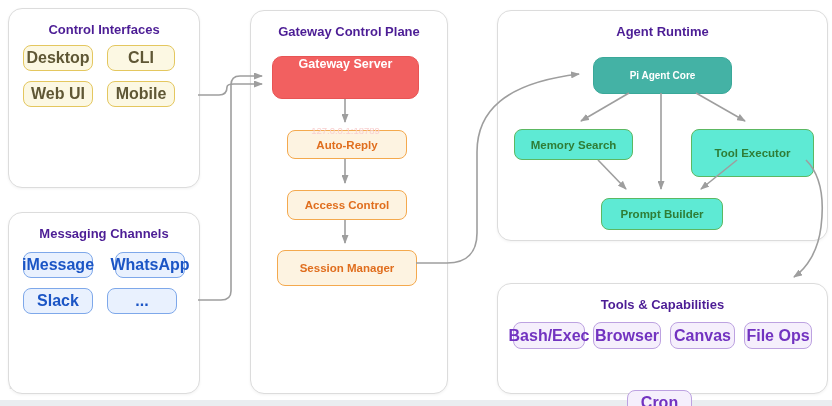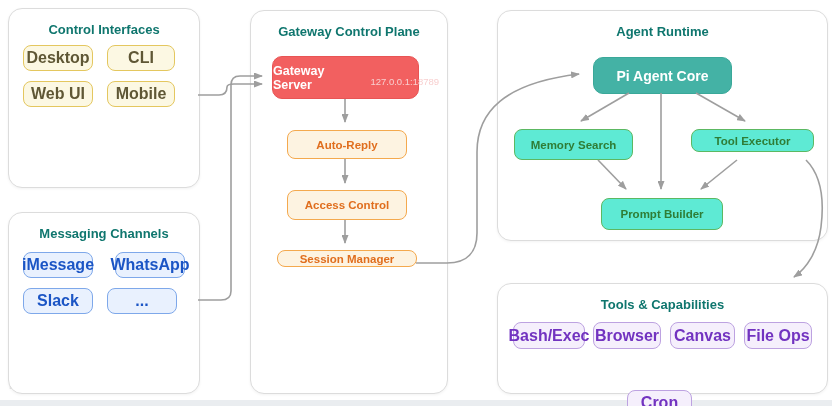--- a/index.html
+++ b/index.html
@@ -7,43 +7,43 @@
     position:relative;width:832px;height:406px;background:#ffffff;
     font-family:"Liberation Sans", sans-serif;overflow:hidden;
   }
   .connectors{position:absolute;left:0;top:0;width:832px;height:406px;pointer-events:none;z-index:5;}
   .panel{
     position:absolute;background:#ffffff;border:1.5px solid #dcdcdc;border-radius:14px;
     box-shadow:0 1px 3px rgba(0,0,0,0.05);z-index:1;
   }
   .panel-title{
     position:absolute;left:0;right:0;top:13px;text-align:center;
-    font-size:13px;font-weight:700;color:#0f766e;
+    font-size:13px;font-weight:700;color:#4c1d95;
   }
   .chip{
     position:absolute;display:flex;align-items:center;justify-content:center;
     border-radius:8px;border:1.5px solid;font-size:16px;font-weight:700;
     box-sizing:border-box;white-space:nowrap;
   }
   .chip.yellow{background:#fcf8e3;border-color:#e4c75f;color:#5f5735;}
   .chip.blue{background:#e9f1fe;border-color:#7ea8ea;color:#1b55c5;}
   .chip.orange{background:#fdf3e1;border-color:#f4a94e;color:#e06e1e;font-size:11.5px;}
   .chip.green{background:#5eead4;border-color:#5cb862;color:#2f7d36;font-size:11.5px;}
   .chip.purple{background:#f5effc;border-color:#bda2e1;color:#7233c0;}
   .node-red{
     position:absolute;border-radius:10px;background:#f26060;border:1.5px solid #e85454;
-    display:flex;flex-direction:row;align-items:center;justify-content:space-between;
+    display:flex;flex-direction:column;align-items:center;justify-content:space-between;
     box-sizing:border-box;z-index:2;gap:46px;
   }
   .node-red .t{color:#ffffff;font-size:12.5px;font-weight:700;}
   .node-red .s{color:#f8cfcf;font-size:9.5px;margin-top:8px;}
   .node-teal{
     position:absolute;border-radius:10px;background:#44b2a5;border:1.5px solid #3aa899;
     display:flex;align-items:center;justify-content:center;color:#ffffff;
-    font-size:14px;font-weight:700;box-sizing:border-box;z-index:2;
+    font-size:10px;font-weight:700;box-sizing:border-box;z-index:2;
   }
   .watermark{
     position:absolute;left:8px;top:364px;display:flex;align-items:center;
     color:#e7e7e7;z-index:0;user-select:none;
   }
   .watermark .logo{font-size:26px;font-weight:700;letter-spacing:-1px;}
   .watermark .sup{font-size:13px;font-weight:700;vertical-align:super;}
   .watermark .wtext{font-size:24px;font-weight:700;letter-spacing:3px;margin-left:4px;}
   .bottom-bar{position:absolute;left:0;right:0;bottom:0;height:6px;background:#eaedf0;z-index:0;}
 </style>
@@ -91,28 +91,28 @@
   </section>
 
   <section class="panel" style="left:250px;top:10px;width:196px;height:382px;">
     <div class="panel-title">Gateway Control Plane</div>
     <div class="node-red" style="left:21px;top:45px;width:147px;height:43px;">
       <span class="t">Gateway Server</span>
       <span class="s">127.0.0.1:18789</span>
     </div>
     <div class="chip orange" style="left:36px;top:119px;width:120px;height:29px;">Auto-Reply</div>
     <div class="chip orange" style="left:36px;top:179px;width:120px;height:30px;">Access Control</div>
-    <div class="chip orange" style="left:26px;top:239px;width:140px;height:17px;">Session Manager</div>
+    <div class="chip orange" style="left:26px;top:239px;width:140px;height:36px;">Session Manager</div>
   </section>
 
   <section class="panel" style="left:497px;top:10px;width:329px;height:229px;">
     <div class="panel-title">Agent Runtime</div>
     <div class="node-teal" style="left:95px;top:46px;width:139px;height:37px;">Pi Agent Core</div>
     <div class="chip green" style="left:16px;top:118px;width:119px;height:31px;">Memory Search</div>
-    <div class="chip green" style="left:193px;top:118px;width:123px;height:23px;">Tool Executor</div>
+    <div class="chip green" style="left:193px;top:118px;width:123px;height:48px;">Tool Executor</div>
     <div class="chip green" style="left:103px;top:187px;width:122px;height:32px;">Prompt Builder</div>
   </section>
 
   <section class="panel" style="left:497px;top:283px;width:329px;height:109px;">
     <div class="panel-title">Tools &amp; Capabilities</div>
     <div class="chip purple" style="left:15px;top:38px;width:72px;height:27px;">Bash/Exec</div>
     <div class="chip purple" style="left:95px;top:38px;width:68px;height:27px;">Browser</div>
     <div class="chip purple" style="left:172px;top:38px;width:65px;height:27px;">Canvas</div>
     <div class="chip purple" style="left:246px;top:38px;width:68px;height:27px;">File Ops</div>
     <div class="chip purple" style="left:129px;top:74px;width:65px;height:26px;margin-top:32px;">Cron</div>

